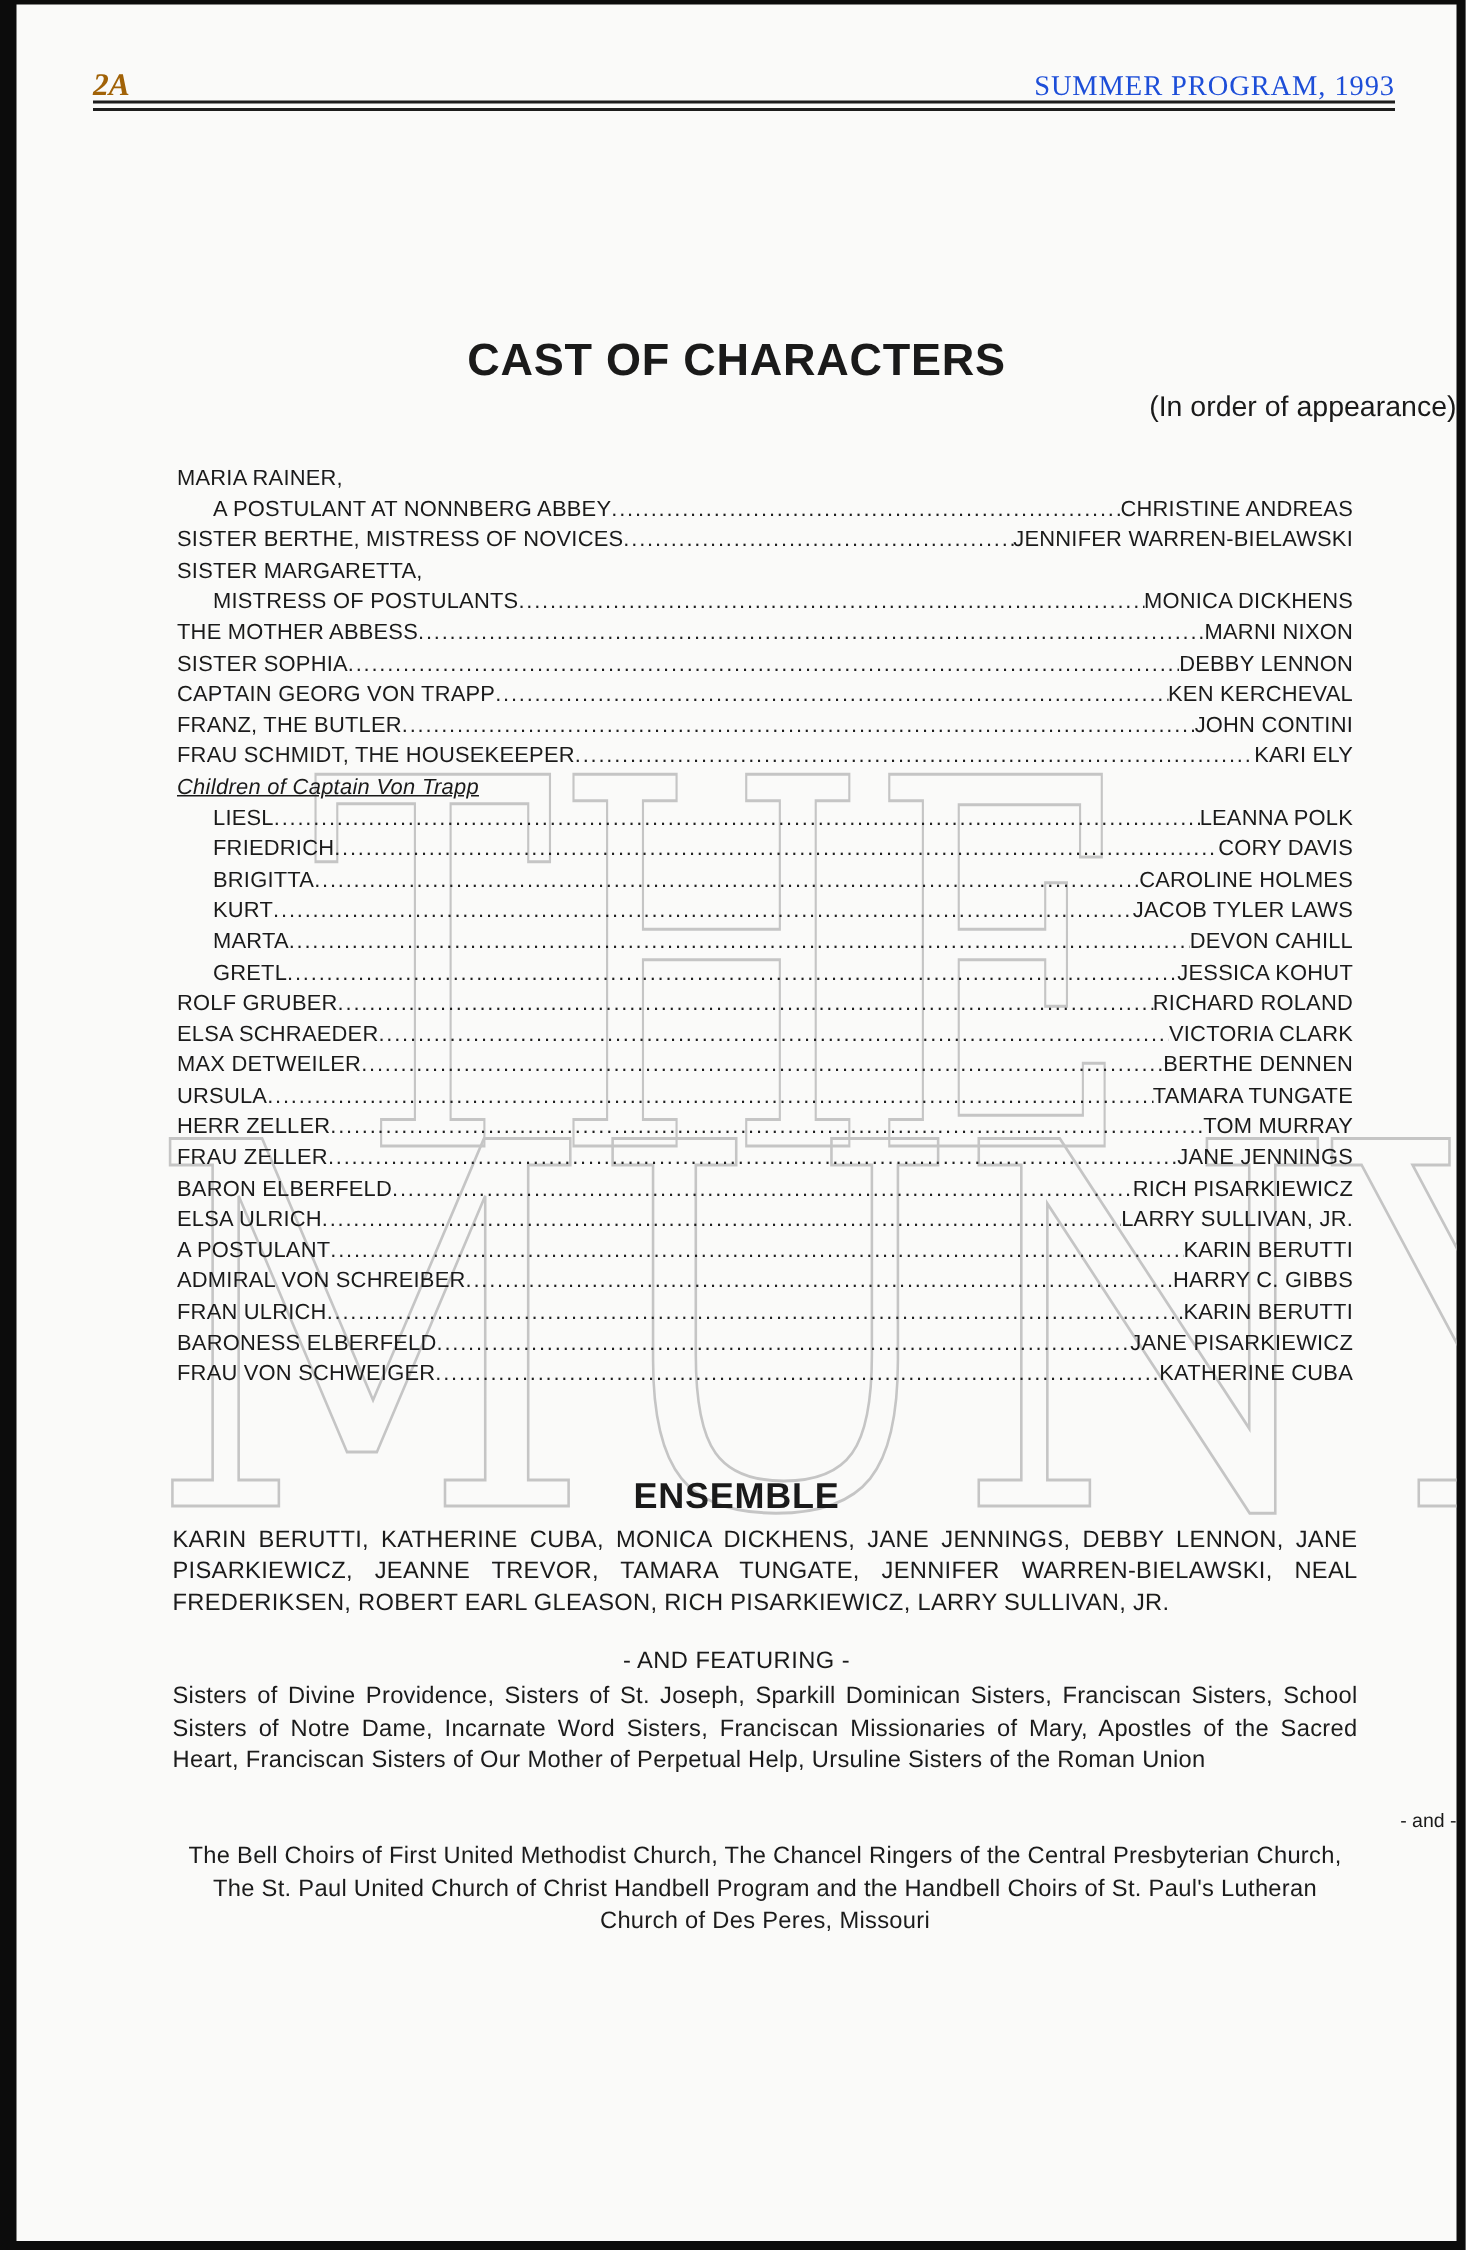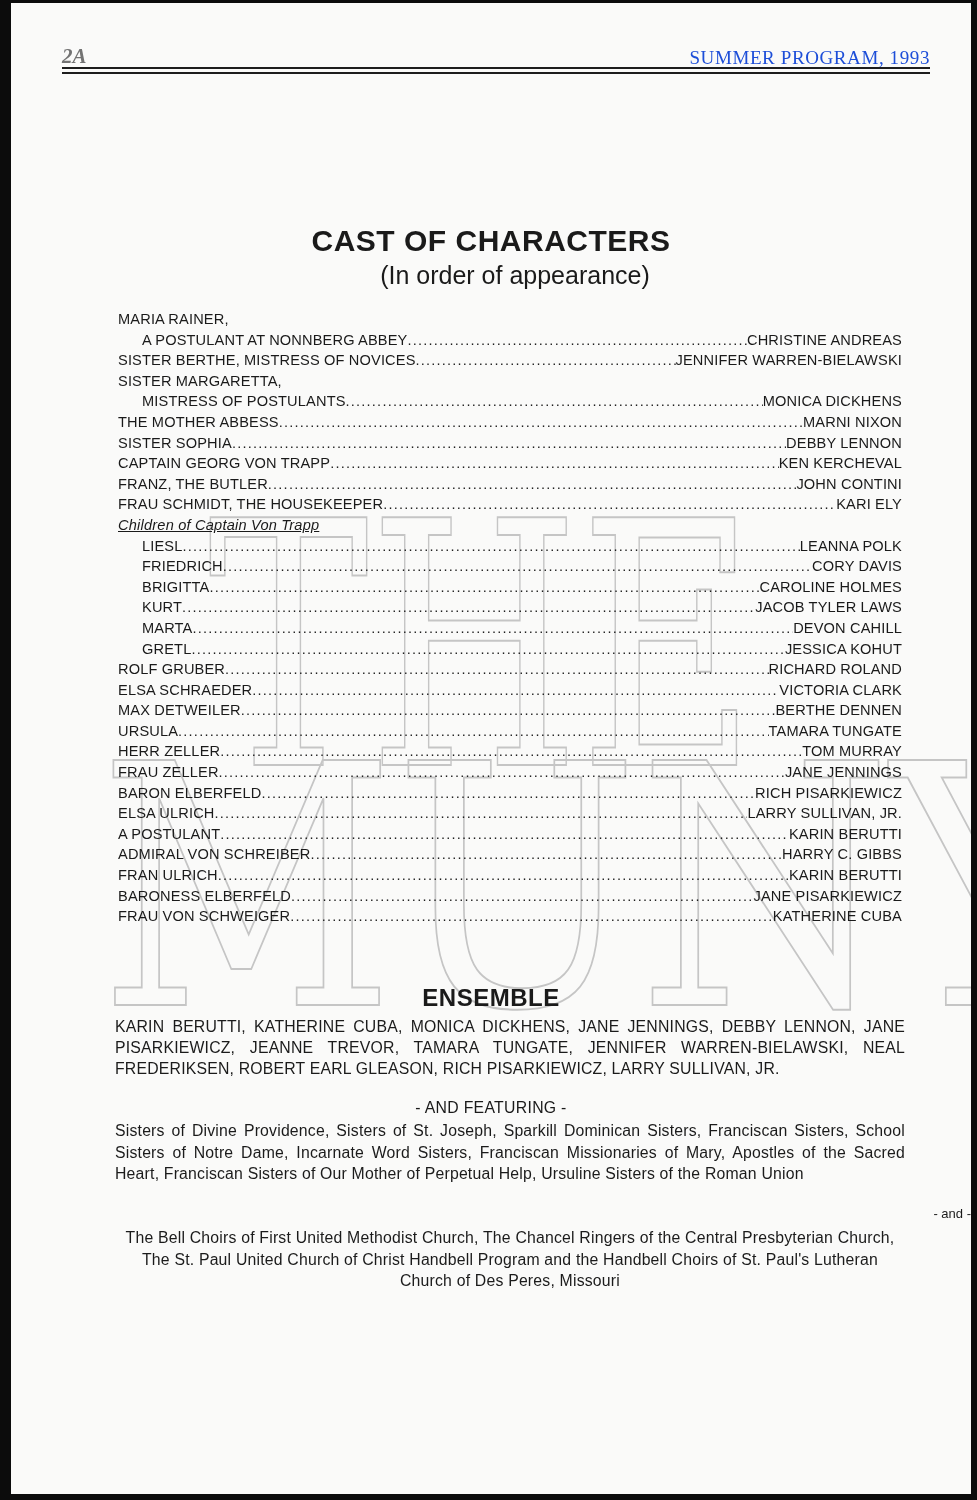--- a/index.html
+++ b/index.html
@@ -14,21 +14,21 @@
     border-bottom: 6px solid #0c0c0c;
     overflow: hidden;
     font-family: "Liberation Sans", sans-serif;
     color: #1a1a1a;
   }
   
   .hdr-pagenum {
     position: absolute; left: 51px; top: 41px;
     font-family: "Liberation Serif", serif;
     font-style: italic; font-weight: bold; font-size: 21px;
-    color: #737373;
+    color: #a16207;
   }
   .hdr-program {
     position: absolute; right: 41px; top: 44px;
     font-family: "Liberation Serif", serif;
     font-size: 19px; letter-spacing: 0.6px; color: #1d4ed8;
   }
   .hdr-rules {
     position: absolute; left: 51px; right: 41px; top: 64px;
     height: 7px;
     border-top: 2.5px solid #1d1d1d;
@@ -50,21 +50,21 @@
   .wm-the  { left: 197px; top: 474px; font-size: 340px; transform: scaleX(0.71); }
   .wm-muny { left: 88px;  top: 718px; font-size: 336px; transform: scaleX(0.86); }
   
   .title {
     position: absolute; left: 0; right: 0; top: 221px;
     text-align: center; font-weight: bold; font-size: 30px;
     letter-spacing: 0.5px; z-index: 1;
   }
   .subtitle {
     position: absolute; left: 0; right: 0; top: 258px;
-    text-align: center; font-size: 25px; z-index: 1; margin-left: 48px;
+    text-align: right; font-size: 19px; z-index: 1; margin-left: 48px;
   }
   
   .cast-list {
     position: absolute; left: 107px; top: 306px; width: 784px;
     font-size: 14.6px; line-height: 20.6px; letter-spacing: 0.15px;
     z-index: 1;
   }
   .cast-row { display: flex; align-items: baseline; height: 20.6px; white-space: nowrap; }
   .cast-row.indent { padding-left: 24px; }
   .cast-row .role  { flex: 0 0 auto; }

